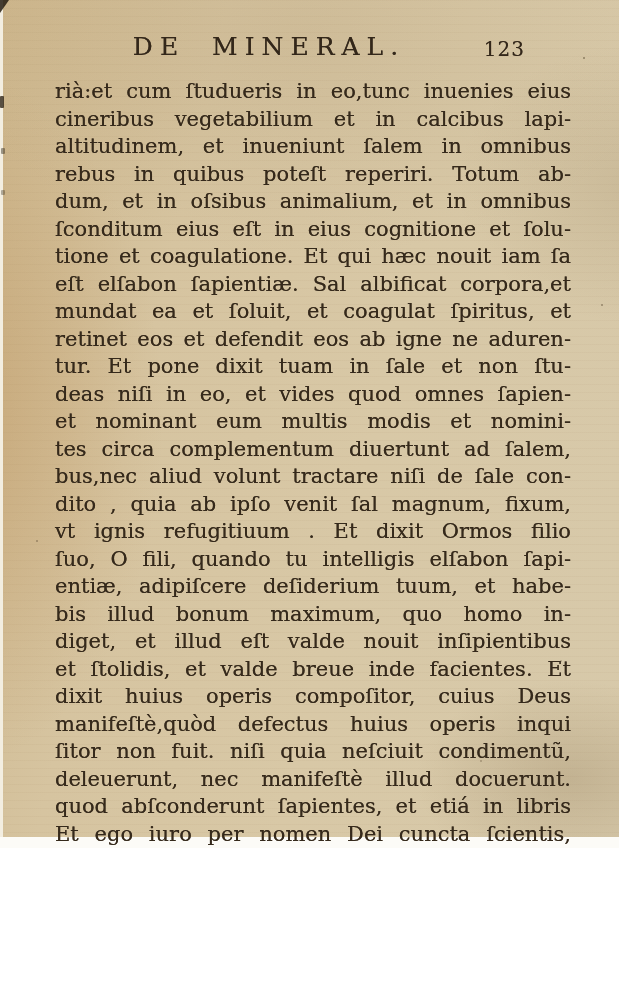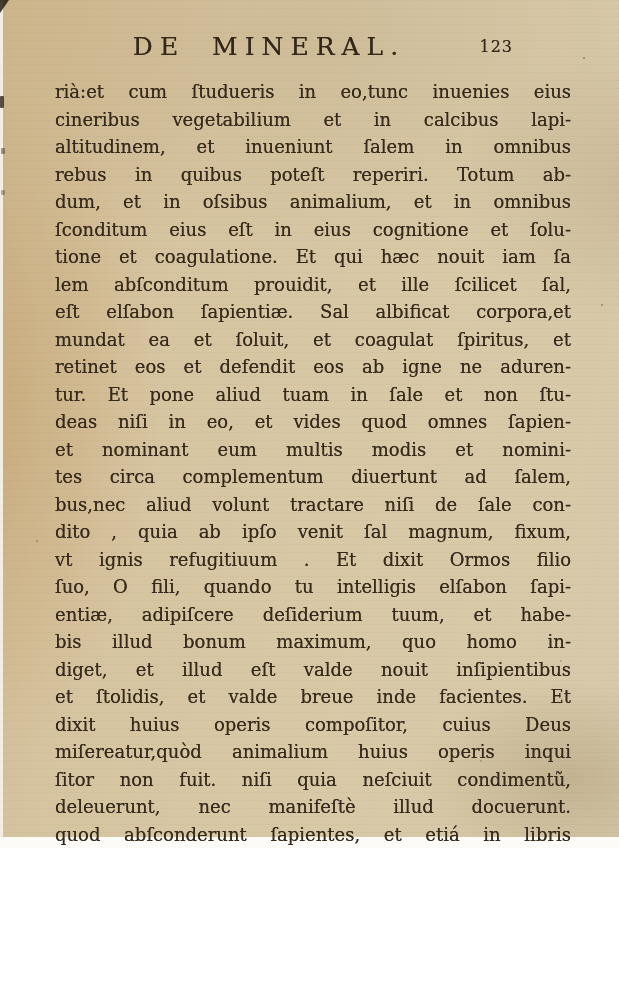--- a/index.html
+++ b/index.html
@@ -43,26 +43,26 @@
       300px 912px 1px rgba(90,72,46,.5),
       140px 888px 0 rgba(90,72,46,.5),
       480px 760px 0 rgba(80,62,40,.35),
       560px 660px 0 rgba(80,62,40,.3);}
 
   
   .header{position:absolute;top:32px;left:55px;width:516px;color:#33271a;}
   .title{display:block;text-align:center;transform:translateX(-44px);
     font-size:25px;letter-spacing:7px;word-spacing:12px;
     text-shadow:0 0 .6px rgba(51,39,26,.7);}
-  .pagenum{position:absolute;right:58px;top:5px;font-size:16px;letter-spacing:1px;
+  .pagenum{position:absolute;right:46px;top:5px;font-size:20px;letter-spacing:1px;
     text-shadow:0 0 .5px rgba(51,39,26,.6);}
 
   
   .bodytext{position:absolute;top:78px;left:55px;width:516px;color:#35291b;
-    font-size:18px;line-height:27.5px;
+    font-size:21px;line-height:27.5px;
     text-shadow:0 0 .55px rgba(53,41,27,.75);}
   .line{height:27.5px;text-align:justify;text-align-last:justify;
     white-space:nowrap;overflow:visible;}
 </style>
 </head>
 <body>
 
 <div class="scan">
   <div class="paper"></div>
   <div class="specks"></div>
@@ -80,36 +80,35 @@
   </div>
 
   <div class="bodytext">
       <div class="line">rià:et cum ſtudueris in eo,tunc inuenies eius</div>
       <div class="line">cineribus vegetabilium et in calcibus lapi-</div>
       <div class="line">altitudinem, et inueniunt ſalem in omnibus</div>
       <div class="line">rebus in quibus poteſt reperiri. Totum ab-</div>
       <div class="line">dum, et in oſsibus animalium, et in omnibus</div>
       <div class="line">ſconditum eius eſt in eius cognitione et ſolu-</div>
       <div class="line">tione et coagulatione. Et qui hæc nouit iam ſa</div>
-      <div class="line">lem abſconditum prouidit, et ille ſcilicet ſal,</div>
       <div class="line">eſt elſabon ſapientiæ. Sal albificat corpora,et</div>
       <div class="line">mundat ea et ſoluit, et coagulat ſpiritus, et</div>
       <div class="line">retinet eos et defendit eos ab igne ne aduren-</div>
-      <div class="line">tur. Et pone aliud tuam in ſale et non ſtu-</div>
+      <div class="line">tur. Et pone dixit tuam in ſale et non ſtu-</div>
       <div class="line">deas niſi in eo, et vides quod omnes ſapien-</div>
       <div class="line">et nominant eum multis modis et nomini-</div>
       <div class="line">tes circa complementum diuertunt ad ſalem,</div>
       <div class="line">bus,nec aliud volunt tractare niſi de ſale con-</div>
       <div class="line">dito , quia ab ipſo venit ſal magnum, fixum,</div>
       <div class="line">vt ignis refugitiuum . Et dixit Ormos filio</div>
       <div class="line">ſuo, O fili, quando tu intelligis elſabon ſapi-</div>
       <div class="line">entiæ, adipiſcere deſiderium tuum, et habe-</div>
       <div class="line">bis illud bonum maximum, quo homo in-</div>
       <div class="line">diget, et illud eſt valde nouit inſipientibus</div>
       <div class="line">et ſtolidis, et valde breue inde facientes. Et</div>
       <div class="line">dixit huius operis compoſitor, cuius Deus</div>
-      <div class="line">miſereatur,quòd animalium huius operis inqui</div>
+      <div class="line">manifeſtè,quòd defectus huius operis inqui</div>
       <div class="line">ſitor non fuit. niſi quia neſciuit condimentũ,</div>
       <div class="line">deleuerunt, nec manifeſtè illud docuerunt.</div>
       <div class="line">quod abſconderunt ſapientes, et etiá in libris</div>
       <div class="line">Et ego iuro per nomen Dei cuncta ſcientis,</div>
     </div>
 </div>
 
 </body></html>

